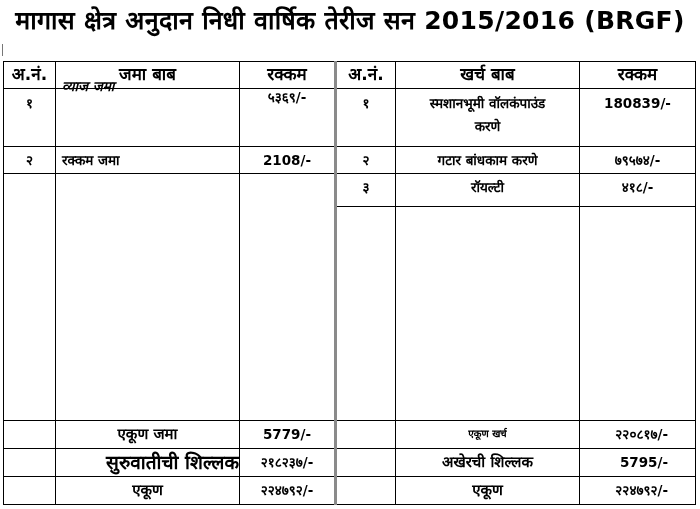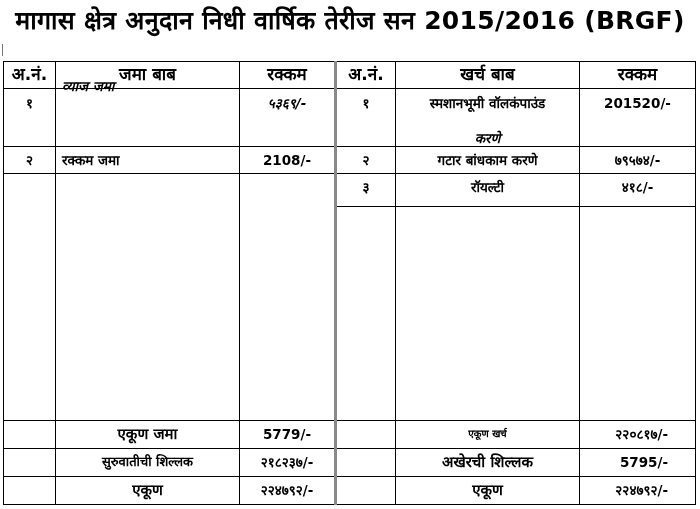--- a/index.html
+++ b/index.html
@@ -60,48 +60,48 @@
   <div class="cell hdr c" style="left:56px; top:63px; width:183px;">जमा बाब</div>
   <div class="cell hdr c" style="left:240px; top:63px; width:94px;">रक्कम</div>
 
   <div class="cell hdr c" style="left:337px; top:63px; width:58px;">अ.नं.</div>
   <div class="cell hdr c" style="left:396px; top:63px; width:183px;">खर्च बाब</div>
   <div class="cell hdr c" style="left:580px; top:63px; width:115px;">रक्कम</div>
 
   <div>
     <div class="cell c" style="left:4px; top:93px; width:51px;">१</div>
     <div class="cell l" style="left:62px; top:76px; width:170px;font-style:italic;">व्याज जमा</div>
-    <div class="cell c" style="left:240px; top:93px; width:94px;font-style:italic;">५३६९/-</div>
+    <div class="cell c" style="left:240px; top:87px; width:94px;">५३६९/-</div>
   </div>
   <div>
     <div class="cell c" style="left:4px; top:150px; width:51px;">२</div>
     <div class="cell l" style="left:62px; top:150px; width:170px;">रक्कम जमा</div>
     <div class="cell c" style="left:240px; top:150px; width:94px;">2108/-</div>
   </div>
 
   <div>
     <div class="cell c" style="left:337px; top:93px; width:58px;">१</div>
     <div class="cell c" style="left:396px; top:93px; width:183px;">स्मशानभूमी वॉलकंपाउंड</div>
-    <div class="cell c" style="left:396px; top:128px; width:183px;font-style:italic;">करणे</div>
-    <div class="cell c" style="left:580px; top:93px; width:115px;">201520/-</div>
+    <div class="cell c" style="left:396px; top:116px; width:183px;">करणे</div>
+    <div class="cell c" style="left:580px; top:93px; width:115px;">180839/-</div>
   </div>
   <div>
     <div class="cell c" style="left:337px; top:150px; width:58px;">२</div>
     <div class="cell c" style="left:396px; top:150px; width:183px;">गटार बांधकाम करणे</div>
     <div class="cell c" style="left:580px; top:150px; width:115px;">७९५७४/-</div>
   </div>
   <div>
     <div class="cell c" style="left:337px; top:177px; width:58px;">३</div>
     <div class="cell c" style="left:396px; top:177px; width:183px;">रॉयल्टी</div>
     <div class="cell c" style="left:580px; top:177px; width:115px;">४१८/-</div>
   </div>
 
   <div class="cell c" style="left:56px; top:424px; width:183px; font-size:15px;">एकूण जमा</div>
   <div class="cell c" style="left:240px; top:424px; width:94px;">5779/-</div>
-  <div class="cell c" style="left:56px; top:452px; width:183px; font-size:13px;">सुरुवातीची शिल्लक</div>
+  <div class="cell c" style="left:56px; top:452px; width:183px; font-size:19px;text-align:right;">सुरुवातीची शिल्लक</div>
   <div class="cell c" style="left:240px; top:452px; width:94px;">२१८२३७/-</div>
   <div class="cell c" style="left:56px; top:480px; width:183px; font-size:15px;">एकूण</div>
   <div class="cell c" style="left:240px; top:480px; width:94px;">२२४७९२/-</div>
 
   <div class="cell c" style="left:396px; top:424px; width:183px; font-size:10px;">एकूण खर्च</div>
   <div class="cell r" style="left:580px; top:424px; width:88px;">२२०८१७/-</div>
   <div class="cell c" style="left:396px; top:452px; width:183px; font-size:15px;">अखेरची शिल्लक</div>
   <div class="cell r" style="left:580px; top:452px; width:88px;">5795/-</div>
   <div class="cell c" style="left:396px; top:480px; width:183px; font-size:15px;">एकूण</div>
   <div class="cell r" style="left:580px; top:480px; width:88px;">२२४७९२/-</div>

